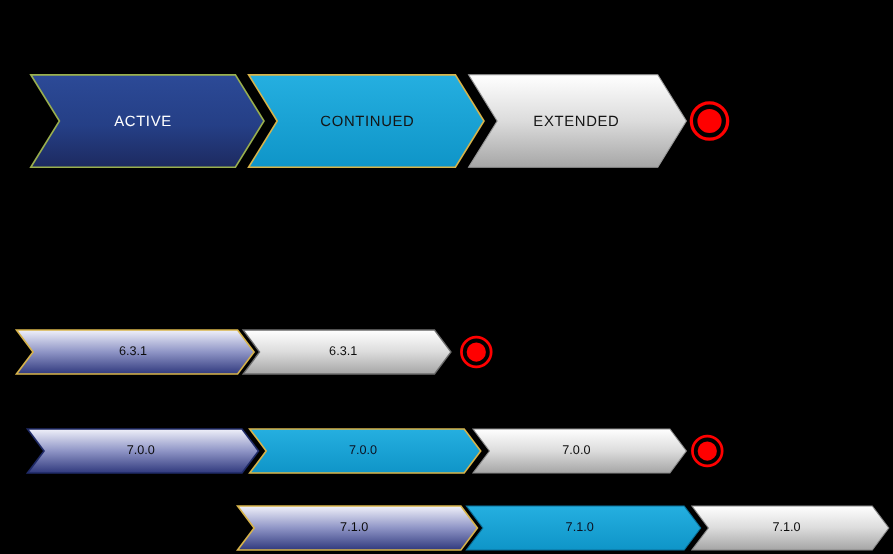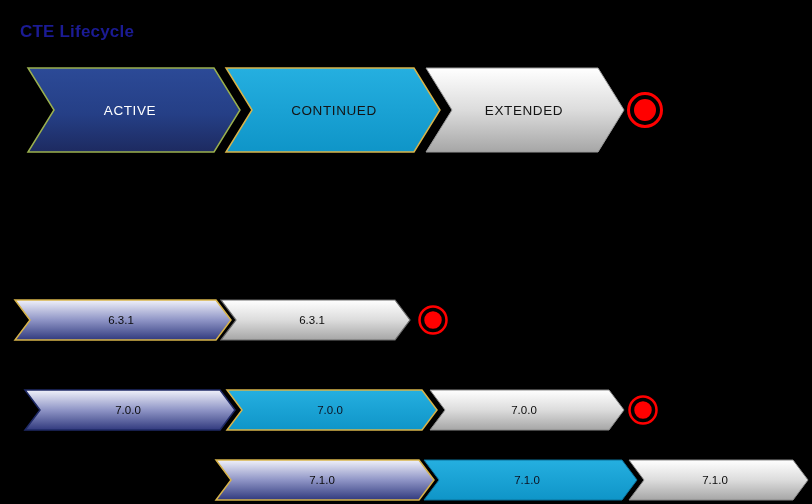--- a/index.html
+++ b/index.html
@@ -33,21 +33,20 @@
   .version-label {
     font-family: "Liberation Sans", sans-serif;
     font-size: 11.5px;
   }
 </style>
 </head>
 <body>
 
 <div class="canvas">
 
-  <div class="page-title">CTE Lifecycle</div>
 
   <svg width="812" height="504" viewBox="0 0 812 504">
     <defs>
       <linearGradient id="gNavy" x1="0" y1="0" x2="0" y2="1">
         <stop offset="0%" stop-color="#2c4a97"></stop>
         <stop offset="55%" stop-color="#253f86"></stop>
         <stop offset="100%" stop-color="#1d2a60"></stop>
       </linearGradient>
       <linearGradient id="gCyan" x1="0" y1="0" x2="0" y2="1">
         <stop offset="0%" stop-color="#25afe0"></stop>

